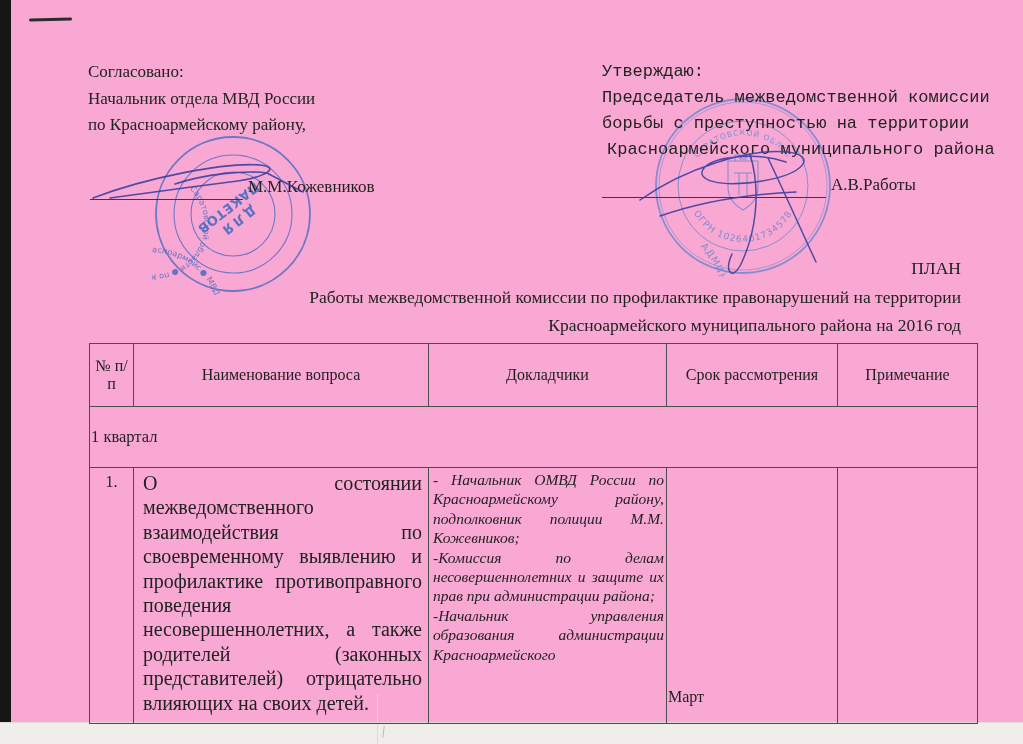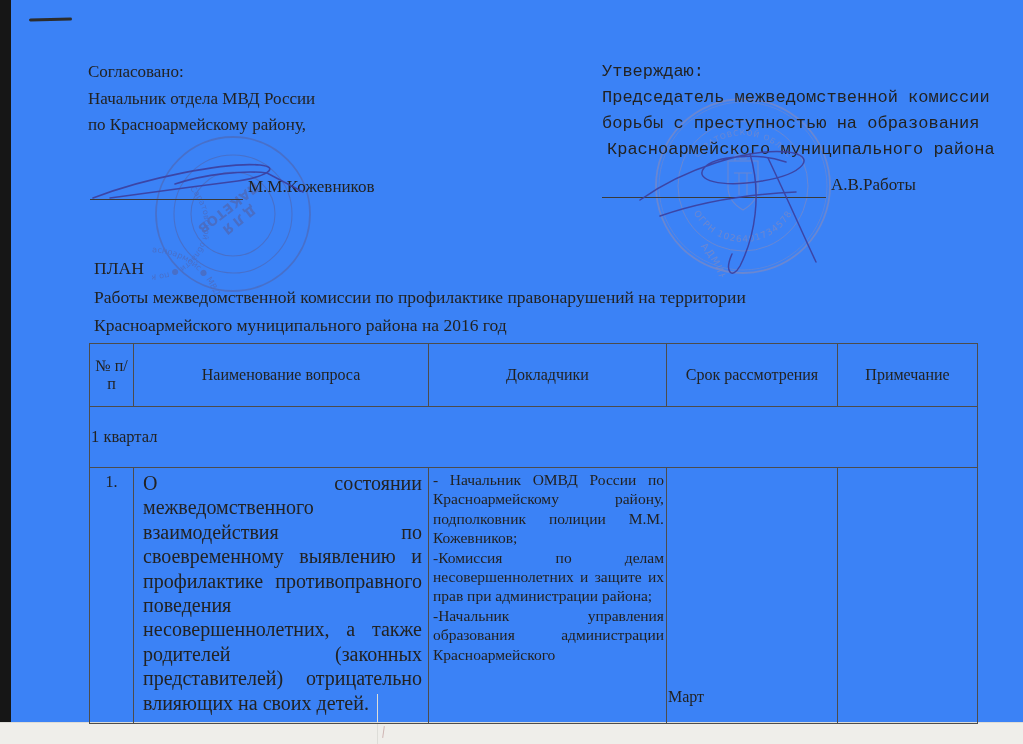--- a/index.html
+++ b/index.html
@@ -1,18 +1,18 @@
 <!DOCTYPE html>
 <html><head>
 <meta charset="utf-8">
 <style>
   html,body{margin:0;padding:0;background:#e8e8e4;}
   .scan{
     position:relative;width:1023px;height:744px;overflow:hidden;
-    background:#3b82f6;
+    background:#f9a8d4;
     font-family:"Liberation Serif", serif;
     color:#222;
   }
   .abs{position:absolute;}
   
   .edge-left{left:0;top:0;width:11px;height:722px;background:#161616;}
   .edge-left-stub{left:0;top:722px;width:15px;height:13px;background:#1d1d1d;}
   .bottom-strip{left:0;top:722px;width:1023px;height:22px;background:#efeeea;border-top:1px solid #dddcd7;}
   .top-dash{left:29px;top:18px;width:43px;height:3px;background:#2c2c2c;transform:rotate(-1.2deg);border-radius:2px;}
   .crease-v{left:377px;top:694px;width:1px;height:50px;background:#ddddd8;}
@@ -20,32 +20,32 @@
 
   
   .hblock{font-size:17px;line-height:26.5px;white-space:nowrap;z-index:4;}
   .hblock .line{display:block;}
   .rblock .line:nth-child(4){padding-left:5px;}
   .rblock .line:nth-child(5){padding-left:8px;}
   .sig-line{border-bottom:1.3px solid #3a3a3a;height:0;z-index:4;}
   .signer{font-size:17px;white-space:nowrap;z-index:5;}
 
   
-  .title{left:94px;top:254px;width:888px;text-align:left;font-size:17.5px;line-height:28.5px;z-index:4;}
+  .title{left:73px;top:254px;width:888px;text-align:right;font-size:17.5px;line-height:28.5px;z-index:4;}
   .title .line{display:block;}
 
   
   .doc-table-wrap{left:89px;top:343px;z-index:4;}
   table.doc{border-collapse:collapse;table-layout:fixed;width:888px;}
   table.doc td,table.doc th{border:1px solid #4c4c4c;font-weight:normal;overflow:hidden;}
   th.hcell{font-size:16px;text-align:center;vertical-align:middle;height:58px;padding:2px;}
   td.section{font-weight:bold;font-size:16.5px;height:58px;vertical-align:middle;}
   td.c-num{vertical-align:top;text-align:center;font-size:16px;padding-top:5px;}
   td.c-q{vertical-align:top;text-align:justify;font-size:20px;line-height:24.4px;padding:3px 6px 8px 9px;height:194px;}
-  td.c-sp{vertical-align:top;text-align:justify;font-size:15.5px;line-height:19.4px;padding:2px 2px 16px 4px;}
+  td.c-sp{vertical-align:top;text-align:justify;font-size:15.5px;line-height:19.4px;padding:2px 2px 16px 4px;font-style:italic;}
   td.c-sp .para{text-align:justify;}
   td.c-term{vertical-align:bottom;text-align:left;font-size:16px;padding-bottom:17px;}
 
   
   svg.stamp{z-index:2;}
   svg.sig{z-index:6;}
   .stamp text{font-family:"DejaVu Sans", sans-serif;}
 </style>
 </head>
 <body>
@@ -63,21 +63,21 @@
     <span class="line">Согласовано:</span>
     <span class="line">Начальник отдела МВД России</span>
     <span class="line">по Красноармейскому району,</span>
   </div>
   <div class="abs sig-line" style="left:90px;top:199px;width:153px;"></div>
   <div class="abs signer" style="left:248px;top:177px;">М.М.Кожевников</div>
 
   <div class="abs hblock rblock" style="left:602px;top:59px;line-height:26px;font-family:Liberation Mono, monospace;">
     <span class="line">Утверждаю:</span>
     <span class="line">Председатель межведомственной комиссии</span>
-    <span class="line">борьбы с преступностью на образования</span>
+    <span class="line">борьбы с преступностью на территории</span>
     <span class="line">Красноармейского муниципального района</span>
   </div>
   <div class="abs sig-line" style="left:602px;top:197px;width:224px;"></div>
   <div class="abs signer" style="left:831px;top:175px;">А.В.Работы</div>
 
   <svg class="abs stamp" style="left:152px;top:133px;" width="162" height="162" viewBox="0 0 162 162">
     <defs>
       <path id="lsr1" d="M 47.5 139 A 67 67 0 1 1 47.4 138.9"></path>
       <path id="lsr2" d="M 37.7 56 A 50 50 0 1 1 37.6 55.9"></path>
     </defs>

